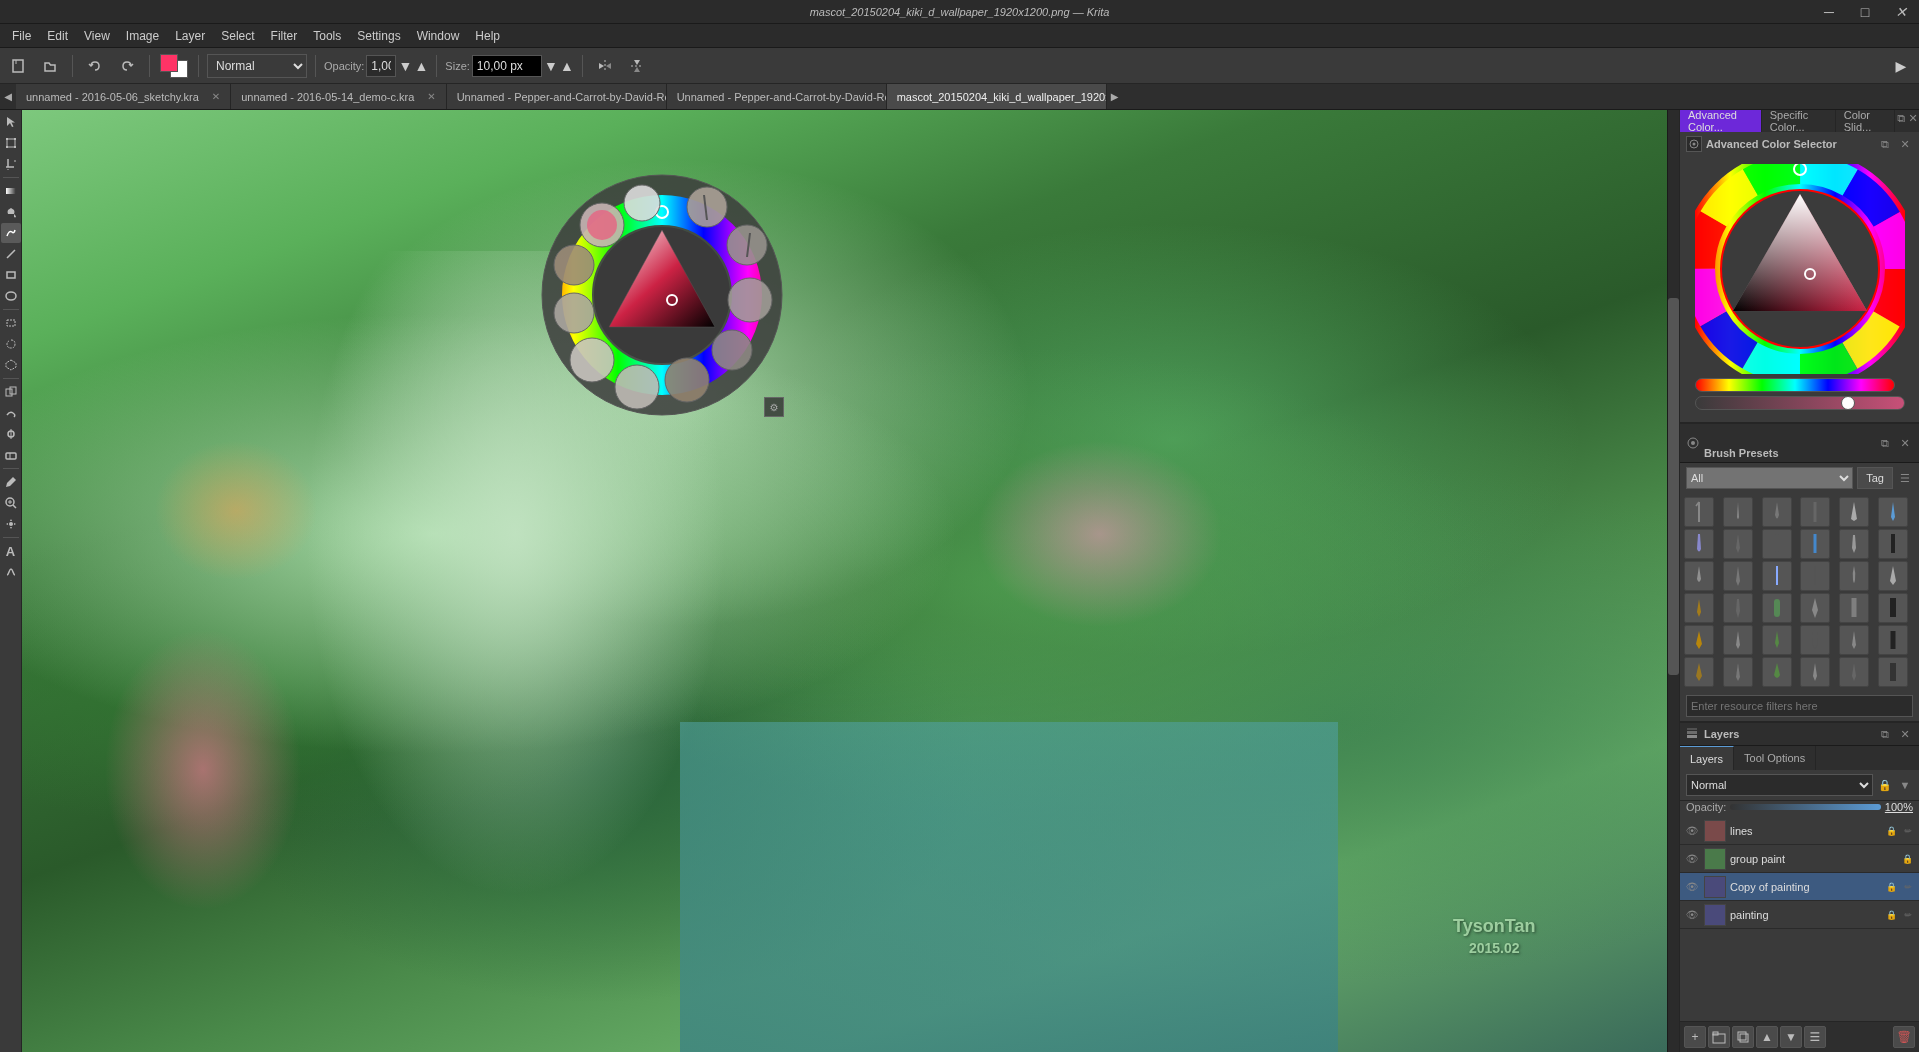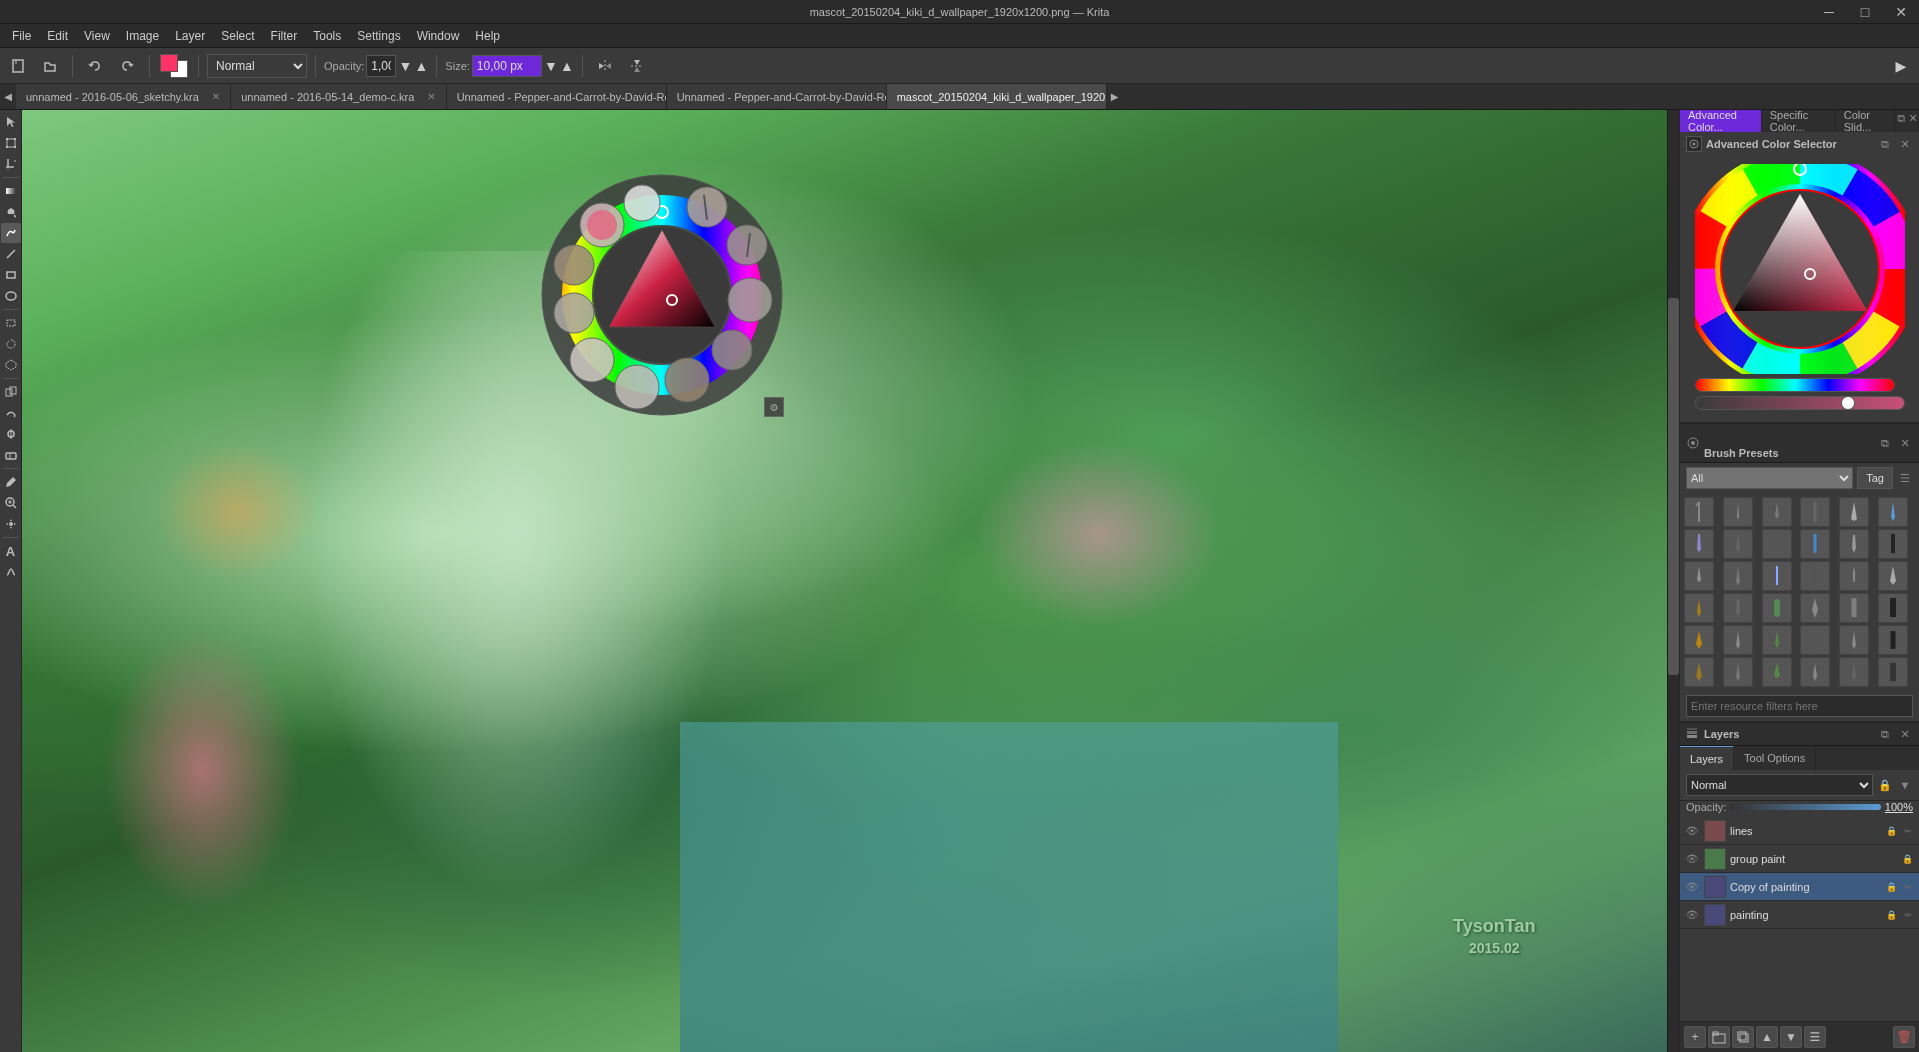--- a/index.html
+++ b/index.html
@@ -1,35 +1,35 @@
 <!DOCTYPE html>
 <html><head>
   <meta charset="utf-8">
   <style>
     * { margin: 0; padding: 0; box-sizing: border-box; }
     body { width: 1919px; height: 1052px; overflow: hidden; background: #3b3b3b; font-family: 'Segoe UI', Arial, sans-serif; font-size: 12px; color: #ddd; user-select: none; }
 
     
     #menubar { display: flex; align-items: center; height: 24px; background: #2b2b2b; padding: 0 4px; border-bottom: 1px solid #1a1a1a; }
     #menubar .menu-item { padding: 2px 8px; color: #ccc; cursor: pointer; font-size: 12px; }
-    #title-bar { display: flex; align-items: center; height: 24px; background: #2b2b2b; justify-content: center; position: absolute; top: 0; left: 0; right: 0; }
+    #title-bar { display: flex; align-items: center; height: 24px; background: #2b2b2b; justify-content: center; position: absolute; top: 0; left: 0; right: 0; font-style: italic; }
     .title-text { position: absolute; left: 50%; transform: translateX(-50%); font-size: 12px; color: #bbb; }
     .win-controls { position: absolute; right: 0; display: flex; }
     .win-btn { width: 36px; height: 24px; display: flex; align-items: center; justify-content: center; cursor: pointer; color: #bbb; font-size: 14px; }
 
     
     #toolbar { display: flex; align-items: center; height: 36px; background: #3a3a3a; border-bottom: 1px solid #252525; padding: 0 4px; gap: 4px; }
     .toolbar-btn { width: 28px; height: 28px; display: flex; align-items: center; justify-content: center; background: transparent; border: 1px solid transparent; border-radius: 3px; cursor: pointer; color: #ccc; font-size: 14px; }
     .toolbar-separator { width: 1px; height: 22px; background: #555; margin: 0 4px; }
     .blend-mode-select { height: 24px; background: #3a3a3a; border: 1px solid #555; color: #ddd; padding: 0 4px; font-size: 12px; min-width: 100px; }
     .opacity-field { display: flex; align-items: center; gap: 2px; }
     .opacity-label { color: #aaa; font-size: 11px; }
     .opacity-input { width: 30px; height: 22px; background: #2b2b2b; border: 1px solid #555; color: #ddd; padding: 0 4px; font-size: 12px; }
     .size-field { display: flex; align-items: center; gap: 2px; }
-    .size-input { width: 70px; height: 22px; background: #6d28d9; border: 1px solid #555; color: #ddd; padding: 0 4px; font-size: 12px; }
+    .size-input { width: 70px; height: 22px; background: #000000; border: 1px solid #555; color: #ddd; padding: 0 4px; font-size: 12px; }
 
     
     #tabs { display: flex; align-items: center; height: 26px; background: #2e2e2e; border-bottom: 1px solid #1a1a1a; overflow: hidden; }
     .tab { display: flex; align-items: center; padding: 0 10px; height: 26px; background: #3a3a3a; border-right: 1px solid #252525; font-size: 11px; color: #bbb; cursor: pointer; white-space: nowrap; max-width: 220px; overflow: hidden; text-overflow: ellipsis; gap: 13px; }
     .tab.active { background: #4a4a4a; color: #eee; }
     .tab-close { font-size: 10px; color: #888; cursor: pointer; }
     .tab-arrow { width: 16px; height: 26px; display: flex; align-items: center; justify-content: center; background: #2e2e2e; cursor: pointer; color: #aaa; font-size: 10px; }
 
     
     #main-layout { display: flex; height: calc(1052px - 24px - 36px - 26px - 24px); }

